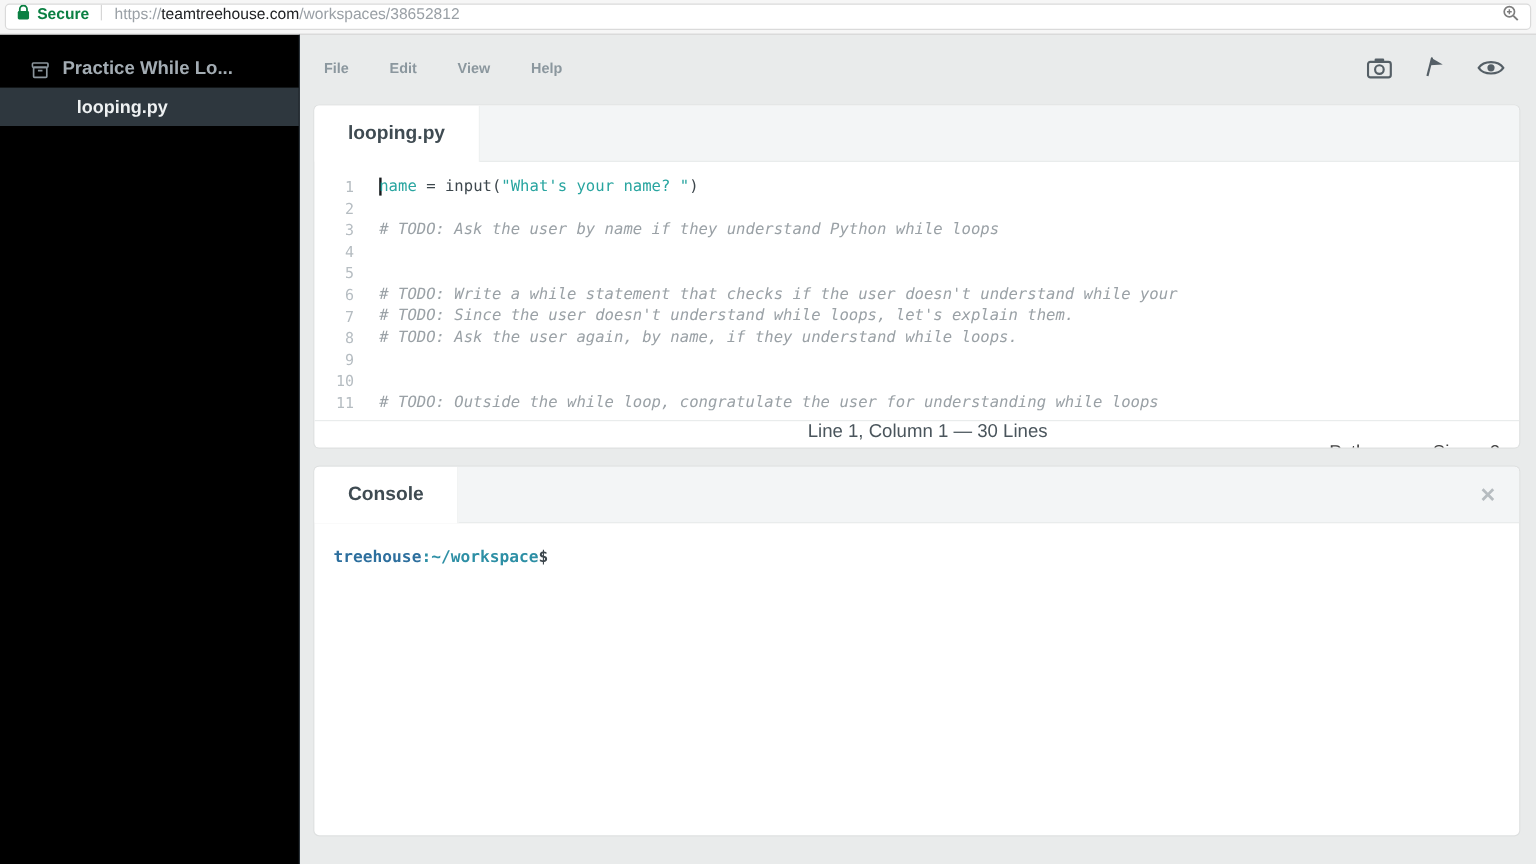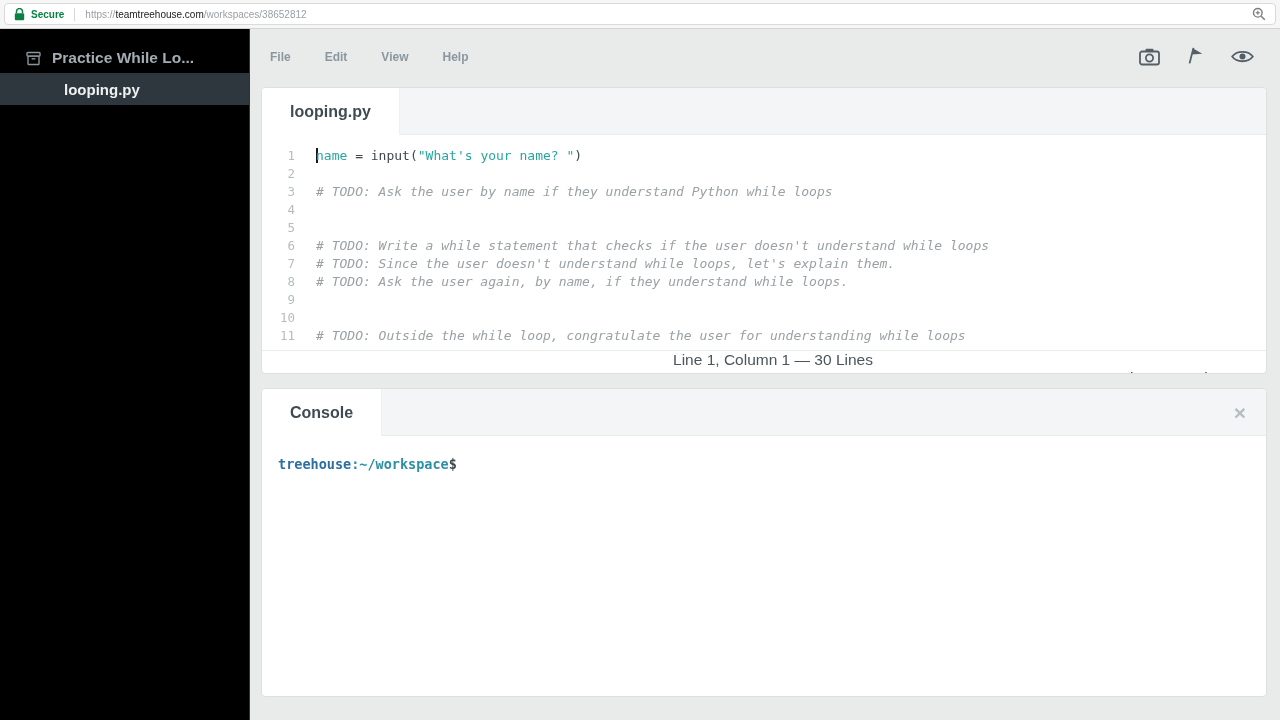--- a/index.html
+++ b/index.html
@@ -11,22 +11,22 @@
     -webkit-font-smoothing:antialiased;
   }
 
   
   .browser-bar {
     height:29px; background:#f6f6f6; border-bottom:1px solid #d4d4d4;
     display:flex; align-items:center; padding:0 4px;
   }
   .url-field {
     flex:1; height:22px; background:#ffffff; border:1px solid #dadada;
-    border-radius:4px; display:flex; align-items:center; padding:0 9px;
-    font-size:10px; color:#80868b;
+    border-radius:4px; display:flex; align-items:flex-start; padding:0 9px;
+    font-size:13px; color:#80868b;
   }
   .secure-label { color:#0b8043; font-weight:bold; margin-left:6px; }
   .url-sep { width:1px; height:13px; background:#d6d6d6; margin:0 10px; }
   .url-scheme { color:#9aa0a6; }
   .url-host { color:#202124; }
   .url-path { color:#9aa0a6; }
   .zoom-btn { margin-left:auto; display:flex; align-items:center; }
 
   
   .app { display:flex; height:691px; }
@@ -190,21 +190,21 @@
     <section class="panel editor-panel">
       <div class="tabstrip">
         <div class="tab">looping.py</div>
       </div>
       <div class="code-area" id="code-area">
           <div class="code-line"><span class="line-num">1</span><span class="line-content"><span class="cursor"></span><span class="tok-name">name</span><span class="tok-plain"> = input(</span><span class="tok-string">"What's your name? "</span><span class="tok-plain">)</span></span></div>
           <div class="code-line"><span class="line-num">2</span><span class="line-content"></span></div>
           <div class="code-line"><span class="line-num">3</span><span class="line-content"><span class="tok-comment"># TODO: Ask the user by name if they understand Python while loops</span></span></div>
           <div class="code-line"><span class="line-num">4</span><span class="line-content"></span></div>
           <div class="code-line"><span class="line-num">5</span><span class="line-content"></span></div>
-          <div class="code-line"><span class="line-num">6</span><span class="line-content"><span class="tok-comment"># TODO: Write a while statement that checks if the user doesn't understand while loops</span></span></div>
+          <div class="code-line"><span class="line-num">6</span><span class="line-content"><span class="tok-comment"># TODO: Write a while statement that checks if the user doesn't understand while your</span></span></div>
           <div class="code-line"><span class="line-num">7</span><span class="line-content"><span class="tok-comment"># TODO: Since the user doesn't understand while loops, let's explain them.</span></span></div>
           <div class="code-line"><span class="line-num">8</span><span class="line-content"><span class="tok-comment"># TODO: Ask the user again, by name, if they understand while loops.</span></span></div>
           <div class="code-line"><span class="line-num">9</span><span class="line-content"></span></div>
           <div class="code-line"><span class="line-num">10</span><span class="line-content"></span></div>
           <div class="code-line"><span class="line-num">11</span><span class="line-content"><span class="tok-comment"># TODO: Outside the while loop, congratulate the user for understanding while loops</span></span></div>
         </div>
       <div class="statusbar">
         <span>Line 1, Column 1 — 30 Lines</span>
         <span class="statusbar-right">
           <span>Python</span>

